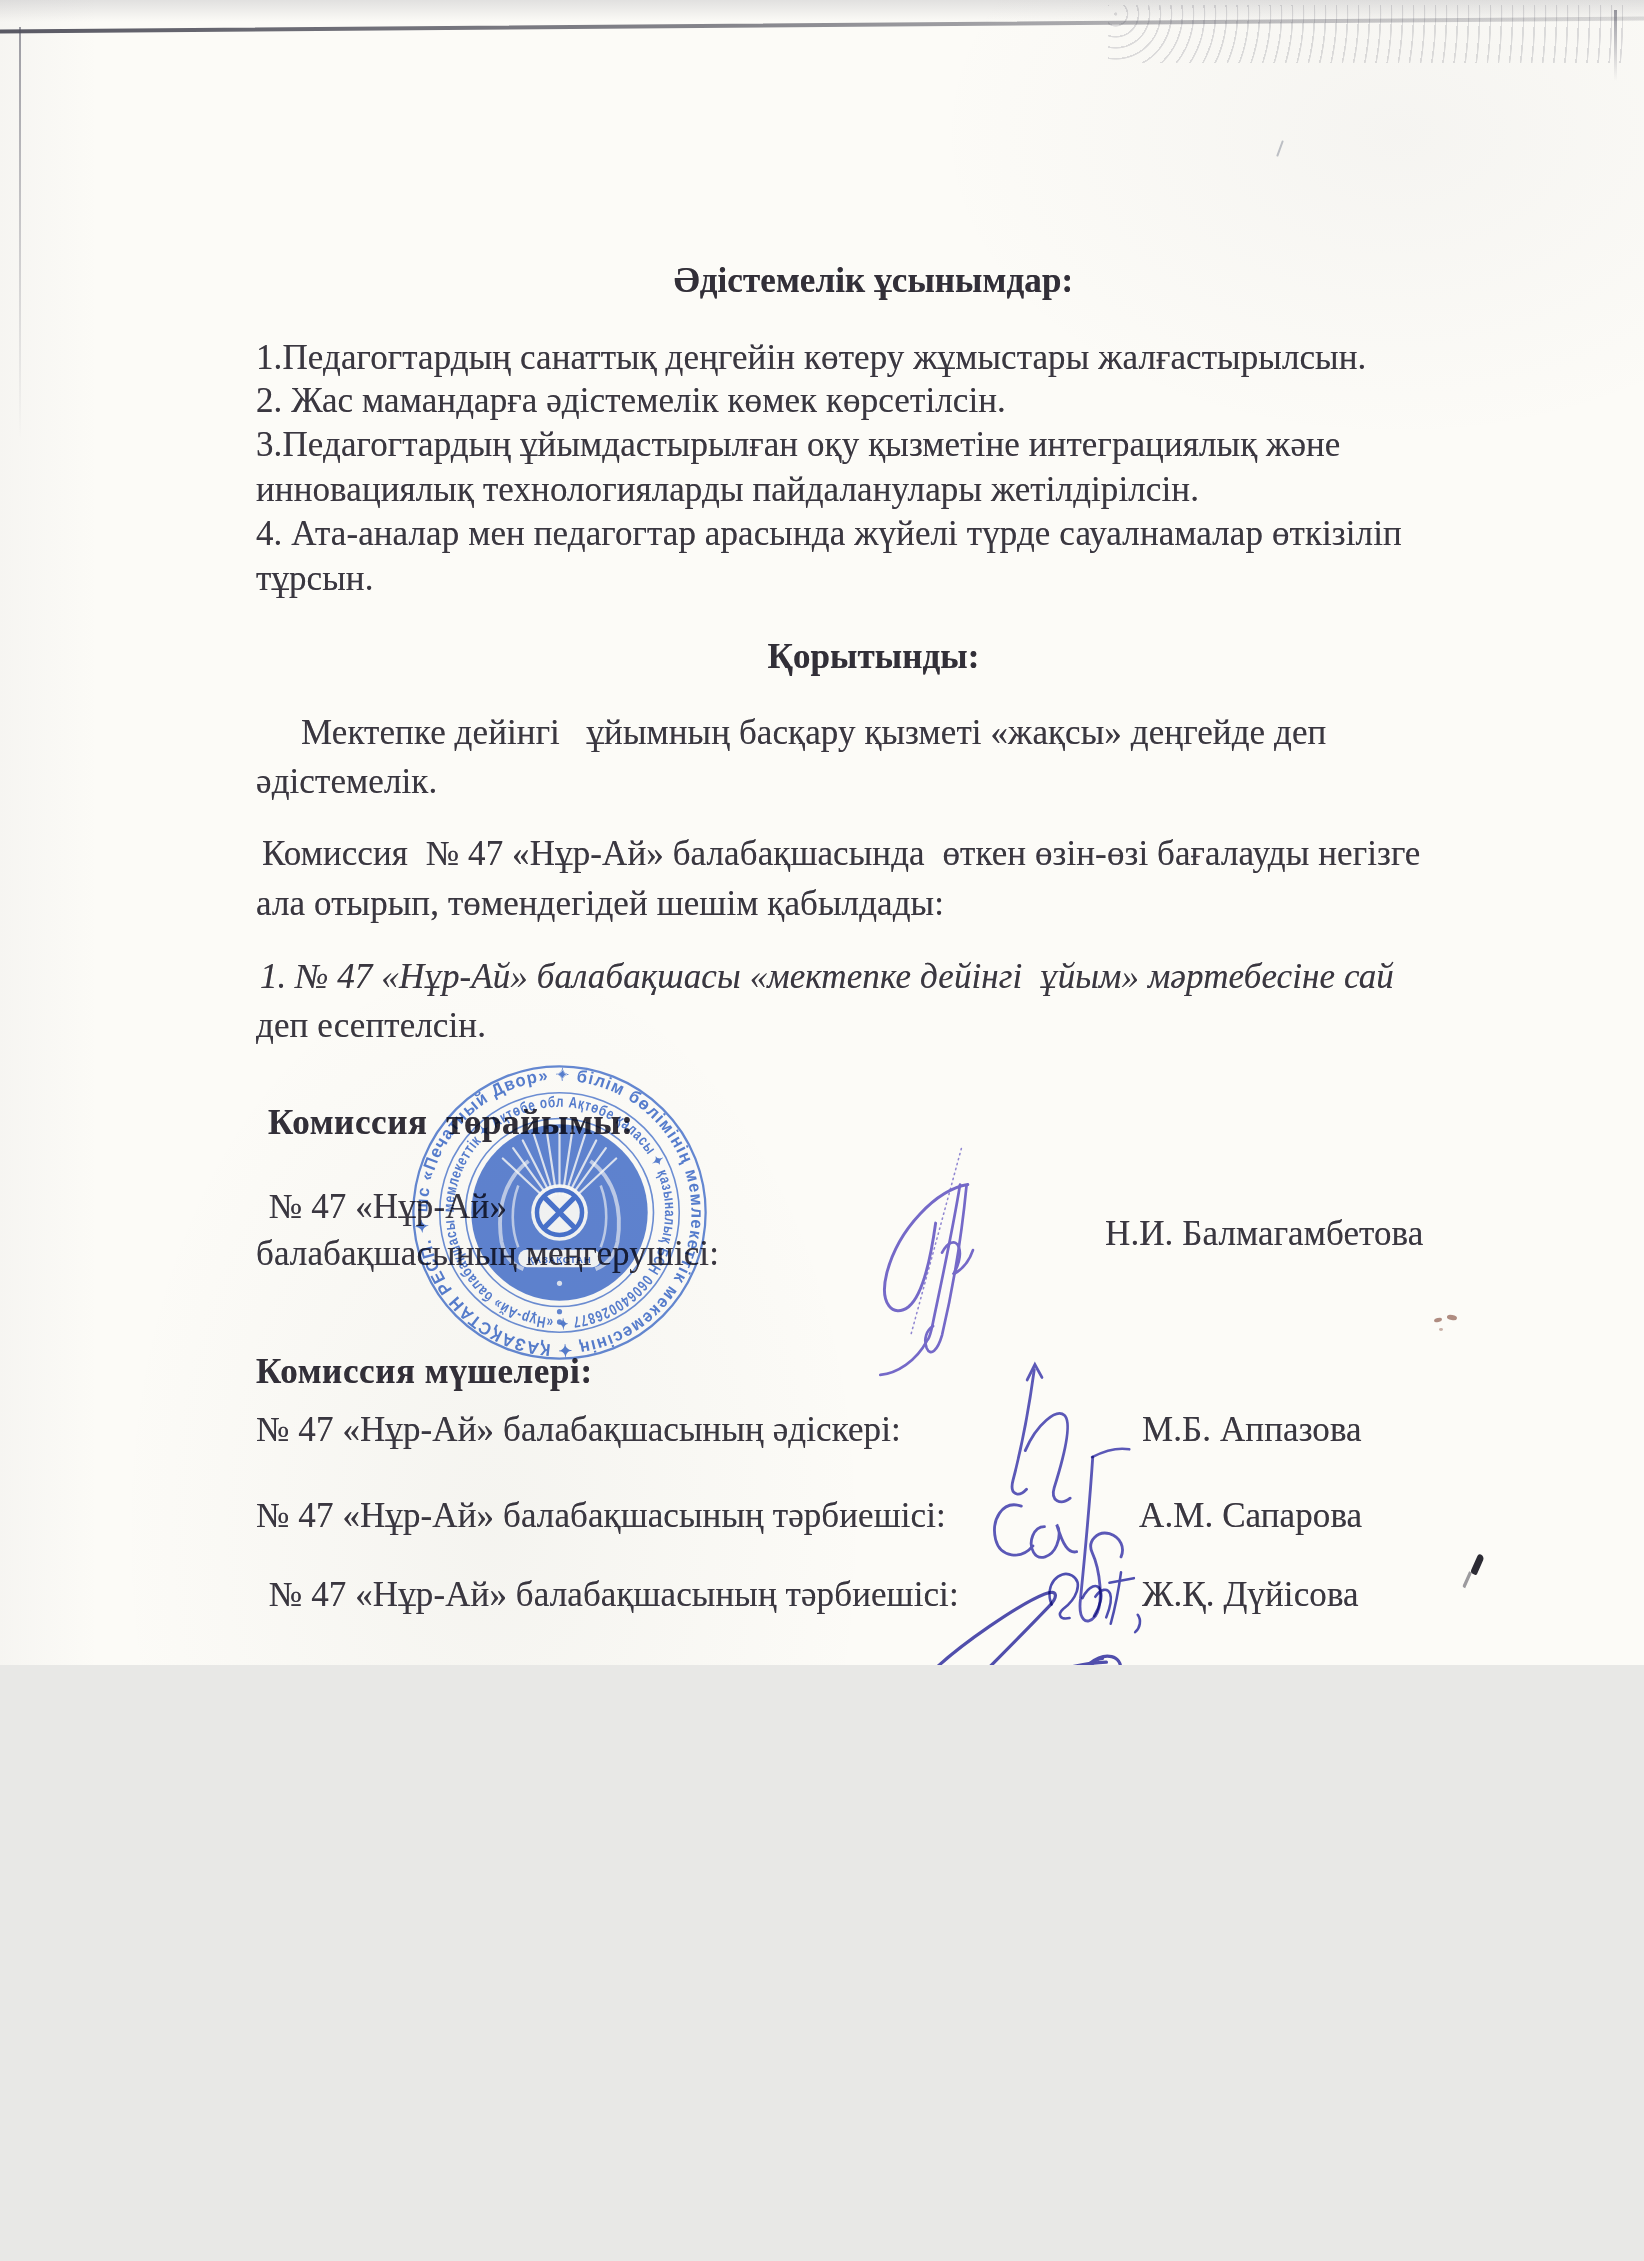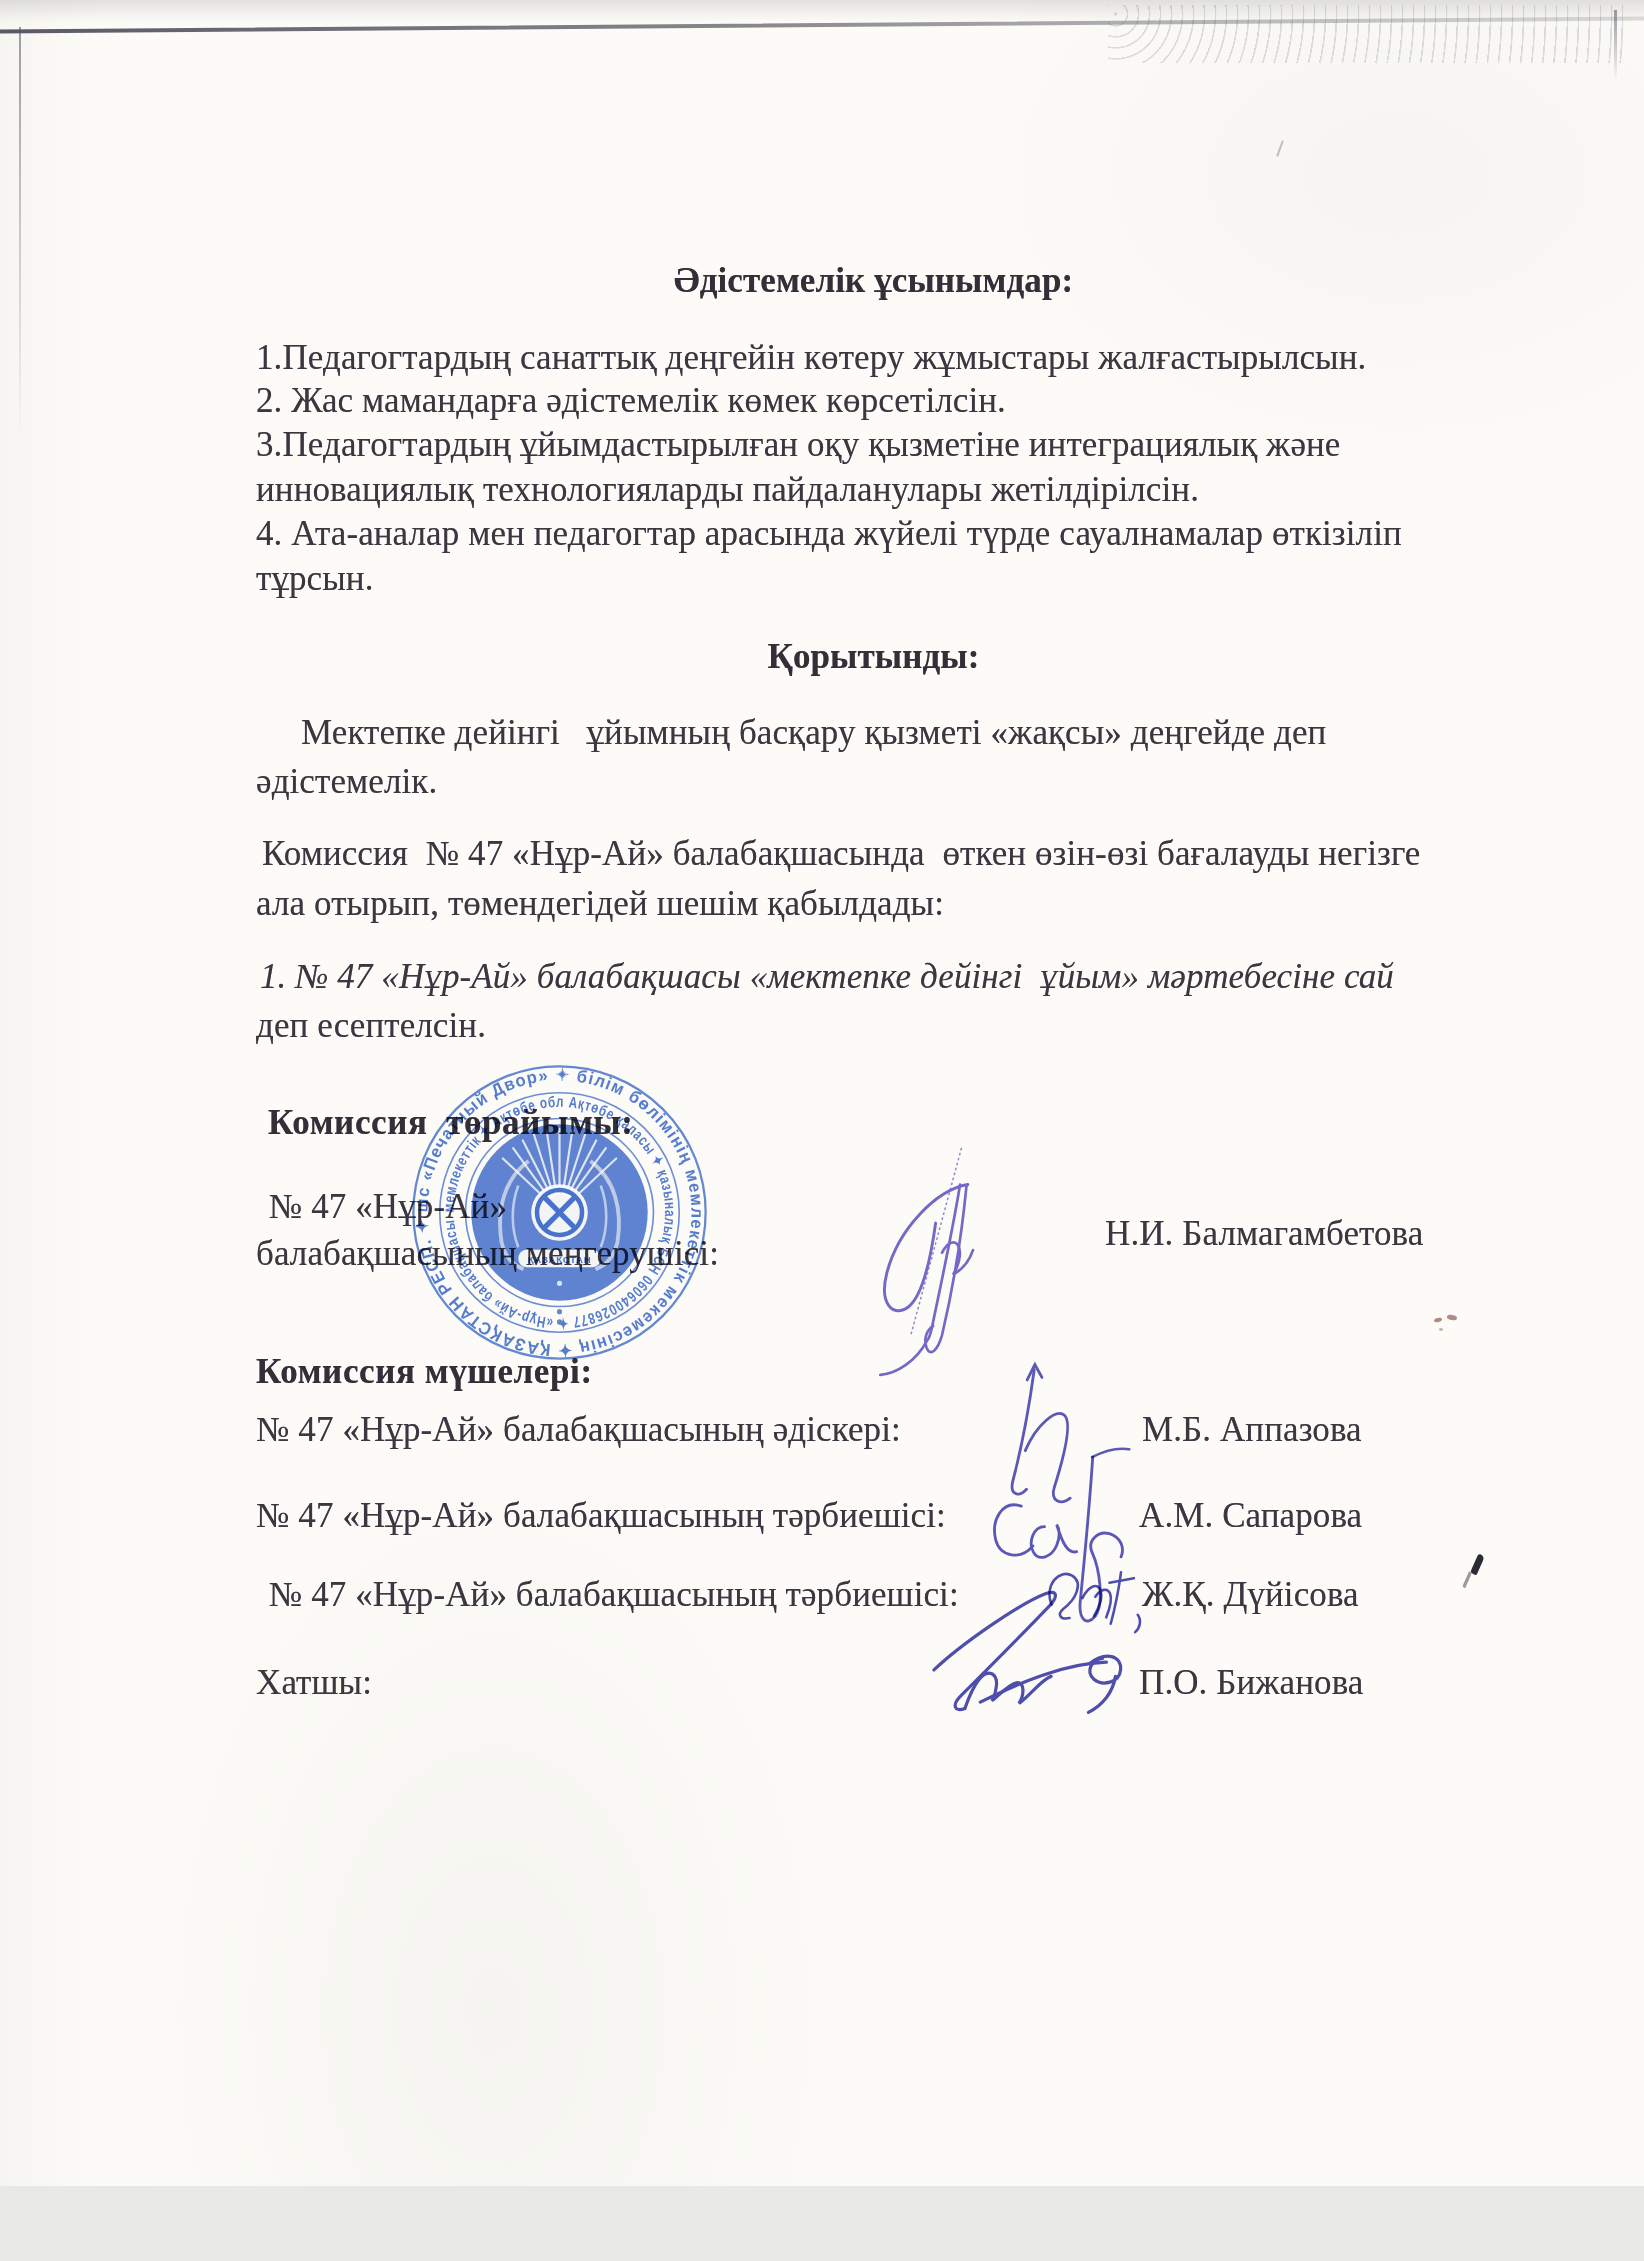--- a/index.html
+++ b/index.html
@@ -1,18 +1,18 @@
 <!DOCTYPE html>
 <html style="font-size:10.3px"><head>
 <meta charset="utf-8">
 <style>
   html,body{margin:0;padding:0;background:#e8e8e6;}
   .page{
     position:relative;
-    width:1644px;height:2186px;
+    width:1644px;height:1665px;
     background:#fcfbf7;
     background-image:
       radial-gradient(ellipse 773px 515px at 85% 8%, rgba(120,120,130,0.05), transparent 60%),
       radial-gradient(ellipse 580px 902px at 30% 92%, rgba(110,115,105,0.05), transparent 65%),
       linear-gradient(90deg, rgba(100,100,110,0.04), transparent 6%);
     overflow:hidden;
     font-family:"Liberation Serif","DejaVu Serif",serif;
     color:#3a3740;
   }
   .txt{

